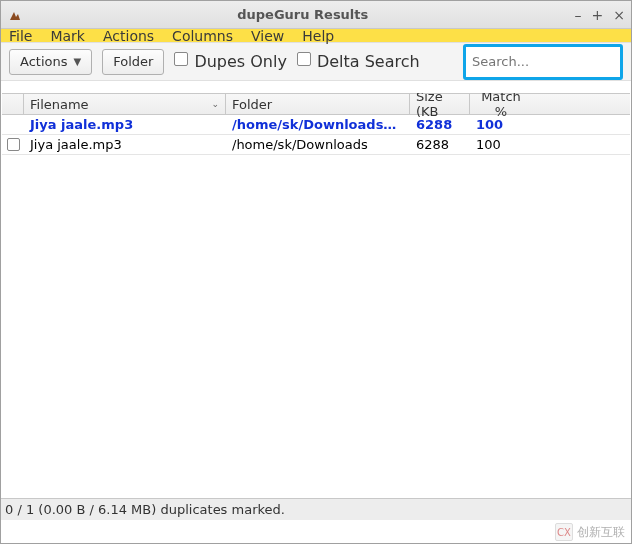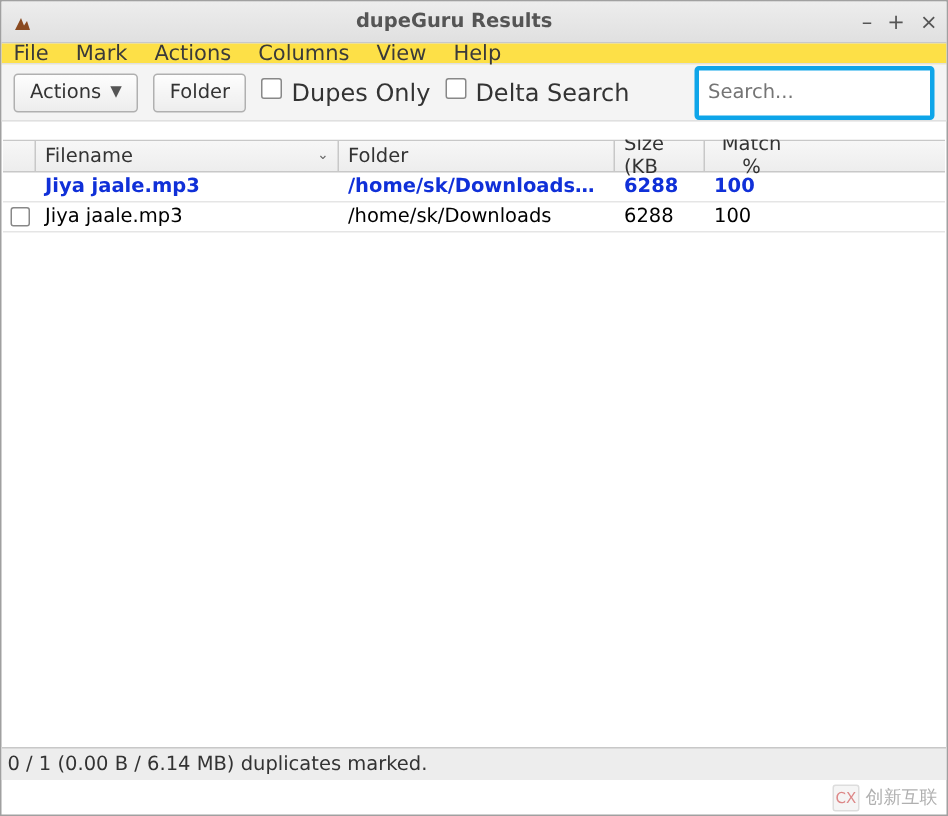--- a/index.html
+++ b/index.html
@@ -26,21 +26,21 @@
   .col-fd { width:184px; }
   .col-sz { width:60px; }
   .col-mt { width:62px; border-right:none;text-align:center;}
   .tbody { }
   .tr { display:flex; height:20px; border-bottom:1px solid #e5e5e5; font-size:13px; }
   .td { padding:1px 6px; display:flex; align-items:center; overflow:hidden; white-space:nowrap;}
   .td.col-chk { justify-content:center; padding:0;}
   .rowbox { width:13px; height:13px; border:1px solid #888; border-radius:2px; background:#fff;}
   .ref { color:#1030d8; font-weight:bold;}
   .statusbar { position:absolute; left:0; right:0; bottom:23px; height:22px; border-top:1px solid #c8c8c8; background:#ededed; font-size:13px; color:#333; display:flex; align-items:center; padding:0 4px;}
-  .watermark { position:absolute; right:6px; bottom:2px; font-size:12px; color:#b0b0b0; display:flex; align-items:flex-start; gap:4px; pointer-events:none;}
+  .watermark { position:absolute; right:6px; bottom:2px; font-size:12px; color:#b0b0b0; display:flex; align-items:center; gap:4px; pointer-events:none;}
   .watermark .wm-box { width:18px; height:18px; border:1px solid #ddd; border-radius:2px; background:#f5f5f5; display:flex; align-items:center; justify-content:center; font-size:10px; color:#d88;}
 </style>
 </head>
 <body>
 
 <div class="titlebar">
   <span class="app-icon">
     <svg width="14" height="14" viewBox="0 0 14 14">
         <path d="M2 12 L6 4 L8 9 L10 6 L12 12 Z" fill="#8a4a20"></path>
       </svg>

